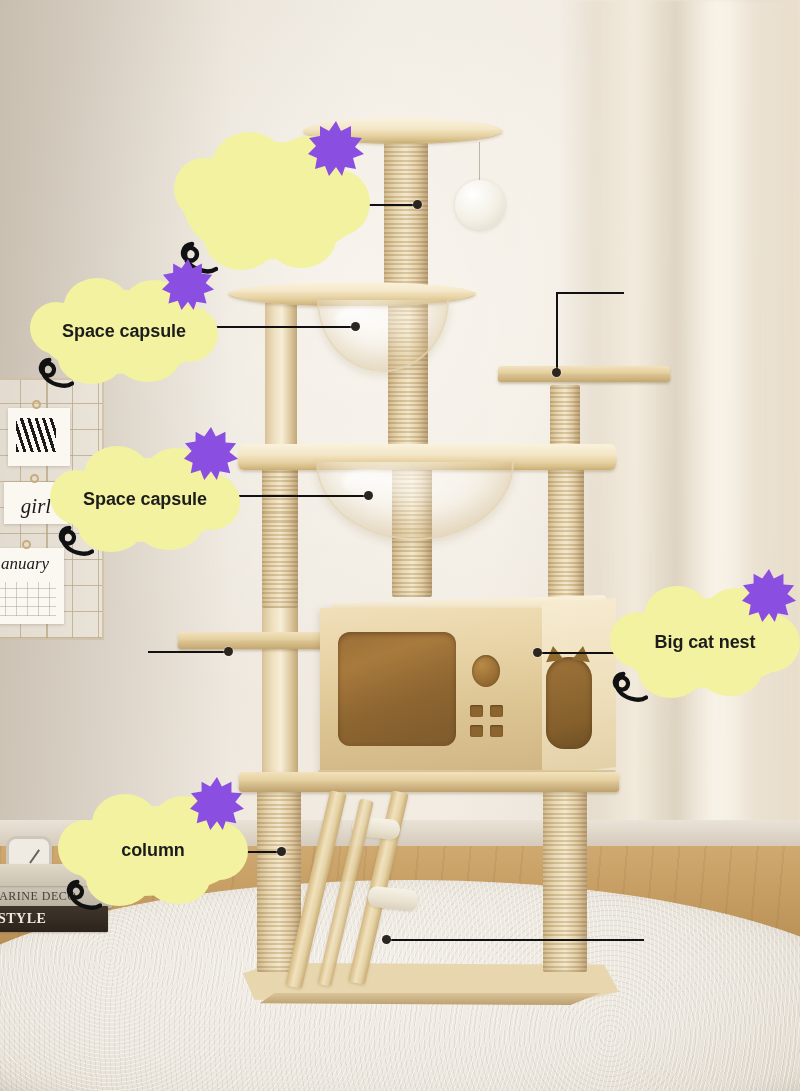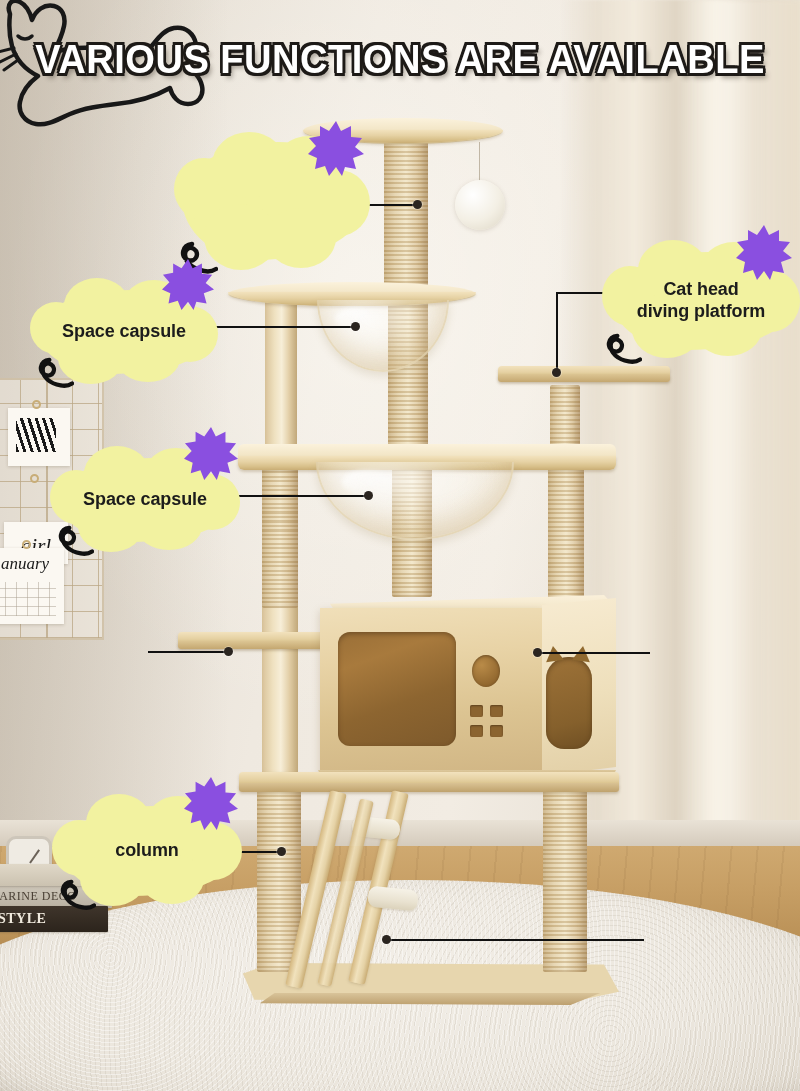--- a/index.html
+++ b/index.html
@@ -276,21 +276,21 @@
   <div class="rug-tex"></div>
   <div class="rug-edge"></div>
 
   <div class="grid-board"></div>
   <div class="card" style="left:8px; top:408px; width:62px; height:58px;">
     <div style="position:absolute;left:8px;top:10px;width:40px;height:34px;
         background:repeating-linear-gradient(72deg,#1a1a1a 0 3px,#fbf8f2 3px 7px);"></div>
   </div>
   <div class="clip" style="left:32px; top:400px;"></div>
 
-  <div class="card" style="left:4px; top:482px; width:64px; height:42px;margin-top:40px;">
+  <div class="card" style="left:4px; top:482px; width:64px; height:42px;">
     <span class="card-lbl" style="top:12px; font-size:21px;">girl</span>
   </div>
   <div class="clip" style="left:30px; top:474px;"></div>
 
   <div class="card" style="left:-14px; top:548px; width:78px; height:76px;">
     <span class="card-lbl" style="top:6px; font-size:17px;">anuary</span>
     <div style="position:absolute;left:8px;top:34px;width:62px;height:34px;
         background:repeating-linear-gradient(0deg,rgba(170,160,145,.5) 0 1px,transparent 1px 9px),
                    repeating-linear-gradient(90deg,rgba(170,160,145,.5) 0 1px,transparent 1px 11px);"></div>
   </div>
@@ -381,33 +381,20 @@
                 background:linear-gradient(180deg,#d9c293,#bfa26d);"></div>
 
     <div class="ladder-rail" style="left:330px;top:792px;width:17px;height:200px;transform:rotate(13deg);transform-origin:top center;"></div>
     <div class="ladder-rail" style="left:392px;top:792px;width:17px;height:196px;transform:rotate(13deg);transform-origin:top center;"></div>
     <div class="rung" style="left:352px;top:818px;width:48px;height:20px;transform:rotate(6deg);"></div>
     <div class="rung" style="left:368px;top:888px;width:50px;height:21px;transform:rotate(6deg);"></div>
     <div class="ladder-rail" style="left:360px;top:800px;width:14px;height:190px;transform:rotate(13deg);transform-origin:top center;opacity:.9;"></div>
 
   </div>
 
-  <div class="header-band">
-    <svg class="cat-outline" width="240" height="140" viewBox="0 0 240 140" fill="none">
-      <path d="M14 18 C10 8 16 2 24 6 C30 9 34 16 36 24 C40 14 48 8 58 10 C66 12 70 20 68 30
-               C66 40 62 48 58 56 C72 52 92 50 112 54 C128 57 142 64 152 54
-               C160 46 166 34 178 32 C190 30 198 38 200 48 C202 58 196 66 188 68
-               C196 74 204 80 206 90 C208 100 202 108 192 108 C182 108 176 100 174 92
-               C160 100 140 106 120 108 C104 110 88 112 74 118 C62 123 52 130 40 128
-               C28 126 22 116 24 106 C26 94 34 86 42 80 C30 74 20 64 16 50 C13 39 13 27 14 18 Z" stroke="#181818" stroke-width="4.5" stroke-linejoin="round" fill="none"></path>
-      <path d="M22 40 C26 44 32 44 36 40" stroke="#181818" stroke-width="3.5" stroke-linecap="round" fill="none"></path>
-      <path d="M18 52 L2 56 M20 58 L4 66 M22 64 L8 74" stroke="#181818" stroke-width="3" stroke-linecap="round"></path>
-    </svg>
-    <div class="title">VARIOUS FUNCTIONS ARE AVAILABLE</div>
-  </div>
 
   <div>
     <div class="leader" style="left:310px; top:204px; width:110px;"></div>
     <div class="leader-dot" style="left:413px; top:200px;"></div>
   </div>
 
   <div>
     <div class="leader" style="left:182px; top:326px; width:176px;"></div>
     <div class="leader-dot" style="left:351px; top:322px;"></div>
   </div>
@@ -470,60 +457,57 @@
     <span style="position:absolute;left:78px;top:44px;width:64px;height:48px;background:#f2f2a0;border-radius:50%;"></span>
     <div class="blob-text">Space capsule</div>
     <svg class="star" style="left:124px; top:-32px;" width="52" height="52" viewBox="0 0 56 56">
       <path fill="#8a4fe0" d="M28 1 33 11 43 6 43 17 54 18 47 27 56 34 45 38 48 49 37 47 34 56 28 47 21 56 17 46 7 49 9 38 0 34 8 26 1 18 12 16 12 6 21 11Z"></path>
     </svg>
     <svg class="curl" style="left:-2px; top:66px;" width="38" height="36" viewBox="0 0 40 38">
       <path d="M14 4 C4 5 2 17 10 20 C18 23 22 13 16 9 C12 6 7 9 7 14 C7 22 14 29 26 31 C31 32 35 31 38 29" stroke="#111" stroke-width="4.5" fill="none" stroke-linecap="round"></path>
     </svg>
   </div>
 
-  <div class="callout" style="left:612px; top:252px; width:178px; height:98px;">
-    <div class="blob" style="width:178px;height:98px;"></div>
-    <span style="position:absolute;left:-10px;top:14px;width:56px;height:60px;background:#f2f2a0;border-radius:50%;"></span>
-    <span style="position:absolute;left:26px;top:-12px;width:70px;height:60px;background:#f2f2a0;border-radius:50%;"></span>
-    <span style="position:absolute;left:88px;top:-10px;width:68px;height:58px;background:#f2f2a0;border-radius:50%;"></span>
-    <span style="position:absolute;left:128px;top:18px;width:60px;height:62px;background:#f2f2a0;border-radius:50%;"></span>
-    <span style="position:absolute;left:20px;top:48px;width:70px;height:58px;background:#f2f2a0;border-radius:50%;"></span>
-    <span style="position:absolute;left:82px;top:50px;width:68px;height:54px;background:#f2f2a0;border-radius:50%;"></span>
-    <div class="blob-text" style="flex-direction:column;">
-      <span>Cat head</span>
-      <span>diving platform</span>
-    </div>
-    <svg class="star" style="left:124px; top:-28px;" width="56" height="56" viewBox="0 0 56 56">
-      <path fill="#8a4fe0" d="M28 1 33 11 43 6 43 17 54 18 47 27 56 34 45 38 48 49 37 47 34 56 28 47 21 56 17 46 7 49 9 38 0 34 8 26 1 18 12 16 12 6 21 11Z"></path>
-    </svg>
-    <svg class="curl" style="left:-8px; top:80px;" width="38" height="36" viewBox="0 0 40 38">
-      <path d="M14 4 C4 5 2 17 10 20 C18 23 22 13 16 9 C12 6 7 9 7 14 C7 22 14 29 26 31 C31 32 35 31 38 29" stroke="#111" stroke-width="4.5" fill="none" stroke-linecap="round"></path>
-    </svg>
-  </div>
 
   <div class="callout" style="left:58px; top:458px; width:174px; height:84px;">
     <div class="blob" style="width:174px;height:84px;"></div>
     <span style="position:absolute;left:-8px;top:12px;width:52px;height:54px;background:#f2f2a0;border-radius:50%;"></span>
     <span style="position:absolute;left:26px;top:-12px;width:66px;height:56px;background:#f2f2a0;border-radius:50%;"></span>
     <span style="position:absolute;left:86px;top:-10px;width:64px;height:54px;background:#f2f2a0;border-radius:50%;"></span>
     <span style="position:absolute;left:126px;top:16px;width:56px;height:56px;background:#f2f2a0;border-radius:50%;"></span>
     <span style="position:absolute;left:20px;top:42px;width:66px;height:52px;background:#f2f2a0;border-radius:50%;"></span>
     <span style="position:absolute;left:78px;top:44px;width:66px;height:48px;background:#f2f2a0;border-radius:50%;"></span>
     <div class="blob-text">Space capsule</div>
     <svg class="star" style="left:126px; top:-32px;" width="54" height="54" viewBox="0 0 56 56">
       <path fill="#8a4fe0" d="M28 1 33 11 43 6 43 17 54 18 47 27 56 34 45 38 48 49 37 47 34 56 28 47 21 56 17 46 7 49 9 38 0 34 8 26 1 18 12 16 12 6 21 11Z"></path>
     </svg>
     <svg class="curl" style="left:-2px; top:66px;" width="38" height="36" viewBox="0 0 40 38">
       <path d="M14 4 C4 5 2 17 10 20 C18 23 22 13 16 9 C12 6 7 9 7 14 C7 22 14 29 26 31 C31 32 35 31 38 29" stroke="#111" stroke-width="4.5" fill="none" stroke-linecap="round"></path>
     </svg>
   </div>
 
 
-
-  <div class="callout" style="left:62px; top:806px; width:170px; height:90px;text-decoration:underline;">
+  <div class="callout" style="left:620px; top:598px; width:170px; height:90px;">
+    <div class="blob" style="width:170px;height:90px;"></div>
+    <span style="position:absolute;left:-10px;top:14px;width:54px;height:56px;background:#f2f2a0;border-radius:50%;"></span>
+    <span style="position:absolute;left:24px;top:-12px;width:66px;height:58px;background:#f2f2a0;border-radius:50%;"></span>
+    <span style="position:absolute;left:84px;top:-10px;width:64px;height:54px;background:#f2f2a0;border-radius:50%;"></span>
+    <span style="position:absolute;left:122px;top:16px;width:58px;height:58px;background:#f2f2a0;border-radius:50%;"></span>
+    <span style="position:absolute;left:18px;top:46px;width:66px;height:54px;background:#f2f2a0;border-radius:50%;"></span>
+    <span style="position:absolute;left:78px;top:48px;width:64px;height:50px;background:#f2f2a0;border-radius:50%;"></span>
+    <div class="blob-text">Big cat nest</div>
+    <svg class="star" style="left:122px; top:-30px;" width="54" height="54" viewBox="0 0 56 56">
+      <path fill="#8a4fe0" d="M28 1 33 11 43 6 43 17 54 18 47 27 56 34 45 38 48 49 37 47 34 56 28 47 21 56 17 46 7 49 9 38 0 34 8 26 1 18 12 16 12 6 21 11Z"></path>
+    </svg>
+    <svg class="curl" style="left:-10px; top:72px;" width="38" height="36" viewBox="0 0 40 38">
+      <path d="M14 4 C4 5 2 17 10 20 C18 23 22 13 16 9 C12 6 7 9 7 14 C7 22 14 29 26 31 C31 32 35 31 38 29" stroke="#111" stroke-width="4.5" fill="none" stroke-linecap="round"></path>
+    </svg>
+  </div>
+
+  <div class="callout" style="left:68px; top:806px; width:170px; height:90px;text-decoration:underline;">
     <div class="blob" style="width:170px;height:90px;"></div>
     <span style="position:absolute;left:-10px;top:14px;width:54px;height:56px;background:#f2f2a0;border-radius:50%;"></span>
     <span style="position:absolute;left:24px;top:-12px;width:66px;height:58px;background:#f2f2a0;border-radius:50%;"></span>
     <span style="position:absolute;left:84px;top:-10px;width:64px;height:54px;background:#f2f2a0;border-radius:50%;"></span>
     <span style="position:absolute;left:122px;top:16px;width:58px;height:58px;background:#f2f2a0;border-radius:50%;"></span>
     <span style="position:absolute;left:18px;top:46px;width:66px;height:54px;background:#f2f2a0;border-radius:50%;"></span>
     <span style="position:absolute;left:78px;top:48px;width:64px;height:50px;background:#f2f2a0;border-radius:50%;"></span>
     <div class="blob-text">column</div>
     <svg class="star" style="left:122px; top:-30px;" width="54" height="54" viewBox="0 0 56 56">
       <path fill="#8a4fe0" d="M28 1 33 11 43 6 43 17 54 18 47 27 56 34 45 38 48 49 37 47 34 56 28 47 21 56 17 46 7 49 9 38 0 34 8 26 1 18 12 16 12 6 21 11Z"></path>

